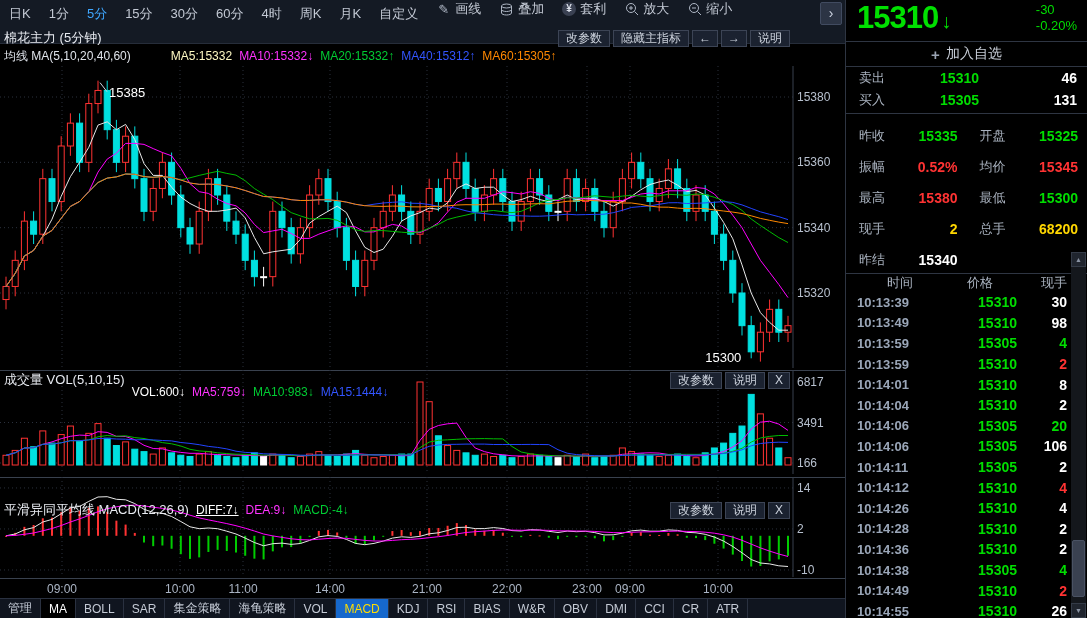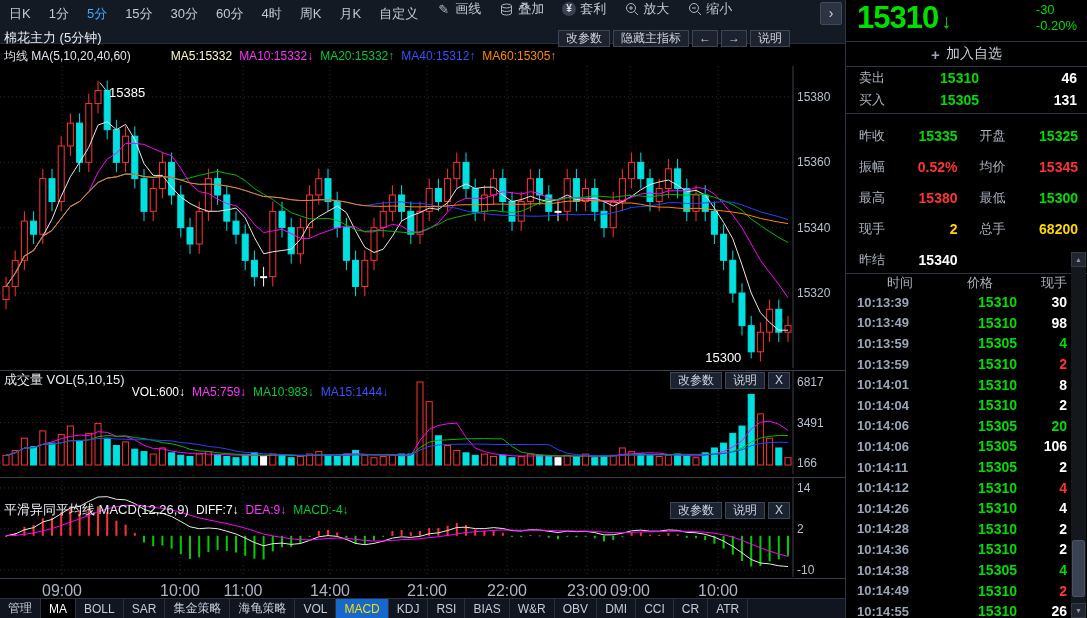--- a/index.html
+++ b/index.html
@@ -27,21 +27,21 @@
     padding:0 7px; height:17px; line-height:15px; cursor:pointer; white-space:nowrap; }
   .hbtn.narrow { padding:0 6px; }
 
   .ma-row { position:absolute; left:0; top:47px; width:790px; height:18px; display:flex; align-items:center; }
   .ma-prefix { font-size:12px; color:#dfe3ea; padding-left:4px; }
 
   svg.pane { position:absolute; left:0; background:#000; display:block; }
 
   
   .time-axis { position:absolute; left:0; top:578px; width:845px; height:20px; border-top:1px solid #39414e; }
-  .time-axis span { position:absolute; top:3px; transform:translateX(-50%); font-size:16px; color:#aab4c4; }
+  .time-axis span { position:absolute; top:3px; transform:translateX(-50%); font-size:12px; color:#aab4c4; }
   .tabs { position:absolute; left:0; top:598px; width:845px; height:20px; background:#10151f;
     border-top:1px solid #2a3140; display:flex; align-items:stretch; }
   .tab { font-size:12px; color:#c5cbd6; border-right:1px solid #2a3140; padding:0 8px;
     display:flex; align-items:center; cursor:pointer; white-space:nowrap; }
   .tab.tab-blue { background:#000000; color:#ffffff; }
   .tab.tab-yellow { background:#1668cc; color:#ffdd00; }
 
   
   .rpanel { position:absolute; left:845px; top:0; width:242px; height:618px; background:#000; border-left:1px solid #2e3542; }
   .q-name { padding:6px 0 0 13px; font-size:15px; font-weight:bold; color:#eef1f5; }
@@ -584,21 +584,21 @@
     <span class="hdr-btns">
         <span class="hbtn">改参数</span>
         <span class="hbtn">说明</span>
         <span class="hbtn narrow">X</span>
       </span>
   </div>
 
   <div class="pane-header" style="top:500px;">
     <span class="pane-title">平滑异同平均线 MACD(12,26,9)</span>
     <span style="display:flex;">
-        <span class="ind" style="color: rgb(255, 255, 255);">DIFF:7↓</span>
+        <span class="ind" style="color: rgb(255, 255, 255); text-decoration: underline;">DIFF:7↓</span>
         <span class="ind" style="color: rgb(255, 51, 255);">DEA:9↓</span>
         <span class="ind" style="color: rgb(0, 204, 51);">MACD:-4↓</span>
       </span>
     <span class="hdr-btns">
         <span class="hbtn">改参数</span>
         <span class="hbtn">说明</span>
         <span class="hbtn narrow">X</span>
       </span>
   </div>
 

